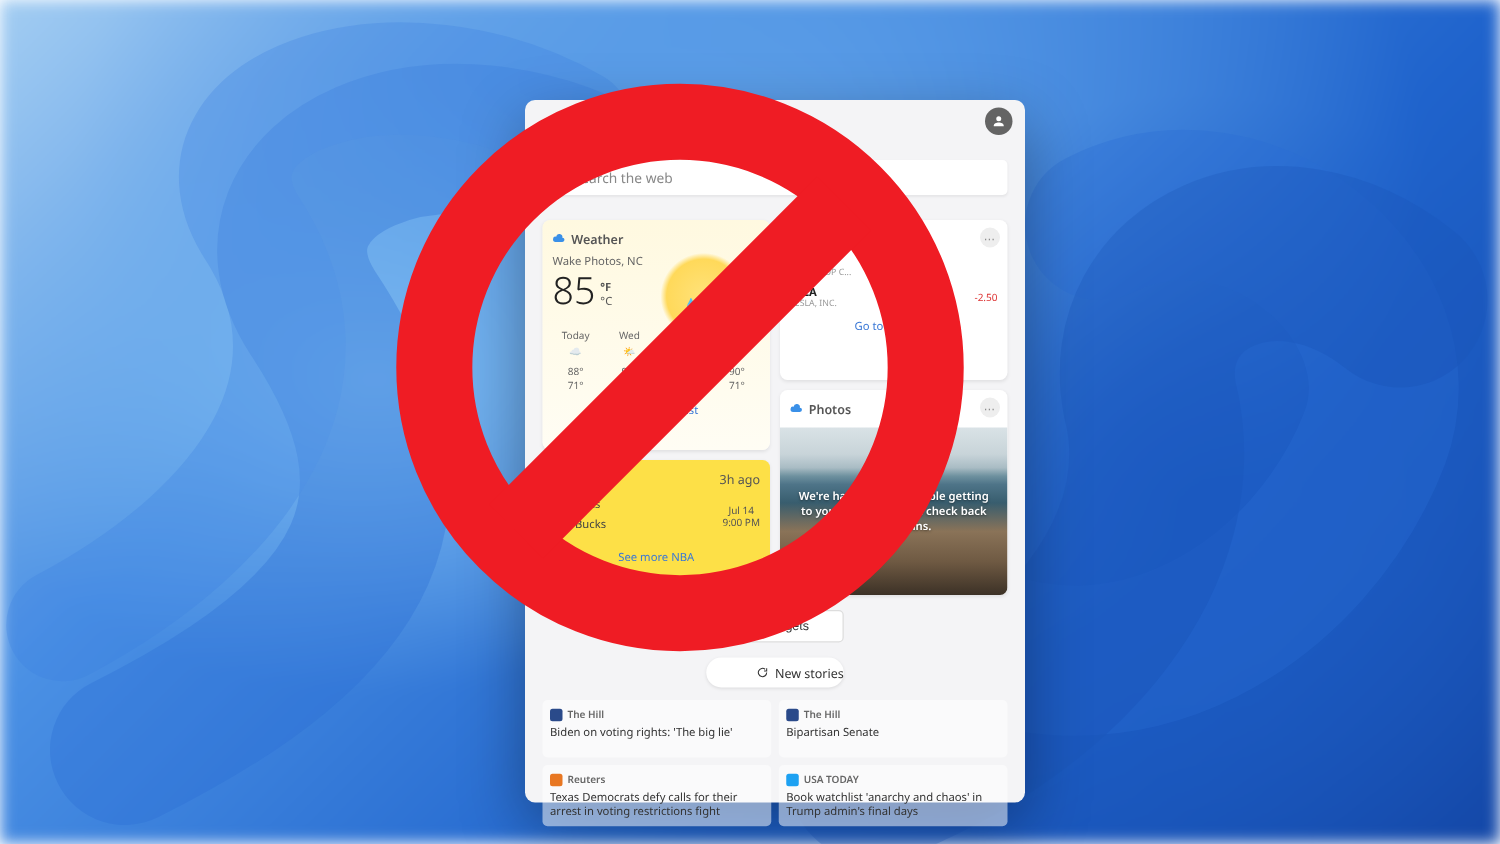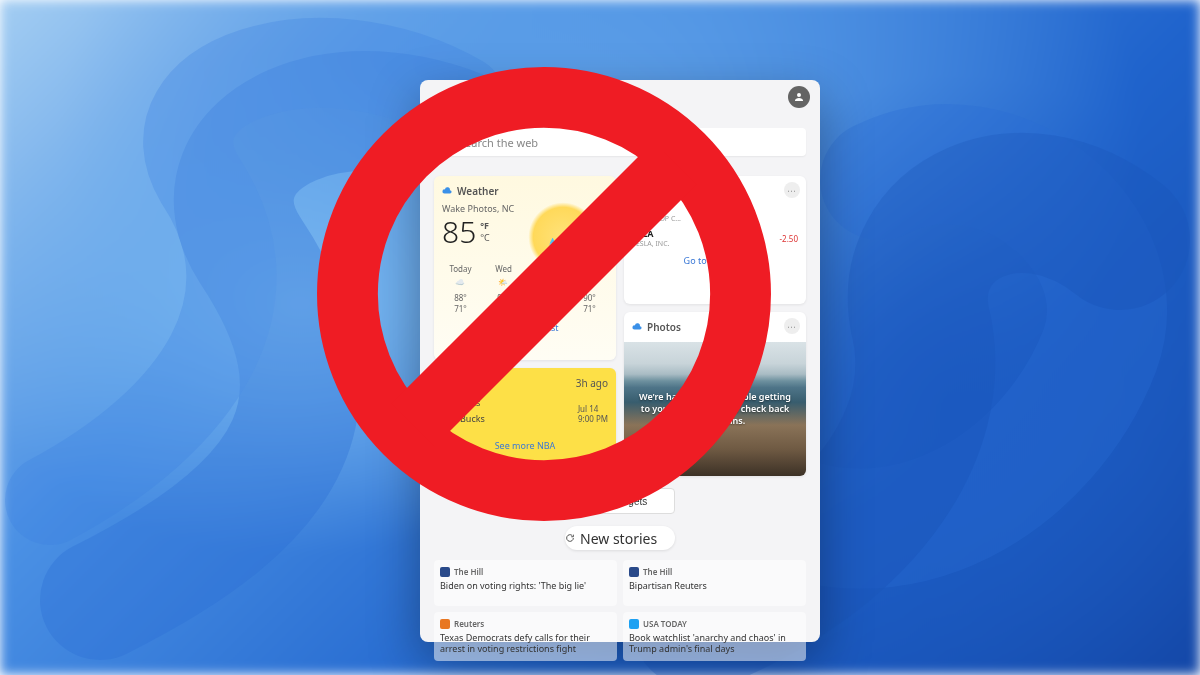--- a/index.html
+++ b/index.html
@@ -23,51 +23,51 @@
   .grid{display:flex;gap:8px;margin-top:20px;height:300px;}
   .col{flex:1;display:flex;flex-direction:column;gap:8px;}
   .card{background:#fff;border-radius:6px;padding:8px;box-shadow:0 1px 3px rgba(0,0,0,.08);position:relative;}
   .card-hd{display:flex;align-items:center;gap:5px;font-size:10px;color:#555;font-weight:600;}
   .dots{position:absolute;top:6px;right:6px;width:16px;height:16px;border-radius:50%;background:#eee;
     display:flex;align-items:center;justify-content:center;font-size:9px;color:#888;letter-spacing:1px;}
   .weather{background:linear-gradient(180deg,#fff9e0 0%, #fffdf4 100%);flex:0 0 168px;}
   .sunci{position:absolute;top:26px;right:18px;width:70px;height:70px;border-radius:50%;
     background:radial-gradient(circle,#ffe27a 0%, #ffd95a 60%, transparent 70%);}
   .wloc{font-size:9px;color:#666;margin-top:4px;}
-  .wmain{display:flex;align-items:flex-start;gap:4px;margin-top:2px;}
+  .wmain{display:flex;align-items:flex-end;gap:4px;margin-top:2px;}
   .wtemp{font-size:30px;font-weight:300;line-height:1;}
   .wunit{font-size:9px;color:#555;margin-top:3px;line-height:1.3;}
   .wcond{position:absolute;top:46px;right:12px;font-size:9px;color:#555;text-align:right;line-height:1.6;}
   .wdays{display:flex;gap:6px;margin-top:16px;}
   .wday{flex:1;font-size:8px;color:#666;text-align:center;line-height:1.4;}
   .wday .dico{width:14px;height:14px;margin:2px auto;}
   .wlink{text-align:center;font-size:9px;color:#3a78d6;margin-top:6px;}
   .nba{flex:1;background:#fde047;}
   .nba-hd{display:flex;justify-content:space-between;font-size:10px;color:#555;}
   .match{margin-top:6px;font-size:9px;color:#444;}
   .team{display:flex;align-items:center;gap:6px;margin-top:3px;}
   .tlogo{width:12px;height:12px;border-radius:2px;}
-  .mtime{position:absolute;right:8px;top:36px;font-size:8px;color:#555;text-align:left;line-height:1.3;}
+  .mtime{position:absolute;right:8px;top:36px;font-size:8px;color:#555;text-align:center;line-height:1.3;}
   .nbalink{text-align:center;font-size:9px;color:#3a78d6;margin-top:14px;}
   .stocks{flex:0 0 112px;}
   .stkrow{display:flex;align-items:center;justify-content:space-between;font-size:9px;margin-top:6px;}
   .stkn{display:flex;flex-direction:column;line-height:1.2;}
   .stkn .sub{font-size:7px;color:#999;}
   .stkp{font-weight:600;}
   .stkd{font-size:8px;}
   .neg{color:#d33;text-align:center;}
   .stklink{text-align:center;font-size:9px;color:#3a78d6;margin-top:6px;}
   .photos{flex:1;padding:0;overflow:hidden;display:flex;flex-direction:column;}
   .photos .card-hd{padding:8px;}
   .photos .dots{top:6px;right:6px;}
   .beach{flex:1;background:linear-gradient(180deg,#d9e2e6 0%,#c8d4d9 16%,#a9bcc4 24%,#6e919f 29%,#4e7488 34%,#385d6e 45%,#8a7358 62%,#6f5a43 80%,#3c3126 100%);
     position:relative;display:flex;align-items:center;justify-content:center;}
   .perr{color:#fff;font-size:9px;text-align:center;padding:0 14px;line-height:1.3;font-weight:600;text-shadow:0 1px 2px rgba(0,0,0,.5);}
   .addw{margin:12px auto 0;display:block;width:110px;height:26px;background:#fff;border:1px solid #ddd;border-radius:4px;font-size:10px;color:#333;}
-  .newstories{margin:12px auto 0;display:flex;align-items:center;justify-content:flex-start;gap:5px;width:110px;height:24px;background:#fff;border-radius:12px;font-size:14px;color:#333;box-shadow:0 1px 3px rgba(0,0,0,.1);}
+  .newstories{margin:12px auto 0;display:flex;align-items:center;justify-content:flex-end;gap:5px;width:110px;height:24px;background:#fff;border-radius:12px;font-size:10px;color:#333;box-shadow:0 1px 3px rgba(0,0,0,.1);}
   .newstories svg{width:10px;height:10px;stroke:#333;fill:none;stroke-width:2;}
   .news{display:flex;flex-wrap:wrap;gap:6px;margin-top:10px;}
   .nitem{flex:1 1 calc(50% - 3px);background:rgba(255,255,255,.5);border-radius:4px;padding:6px;box-sizing:border-box;min-height:46px;}
   .nsrc{display:flex;align-items:center;gap:4px;font-size:8px;color:#666;font-weight:600;}
   .nsrc .sico{width:10px;height:10px;border-radius:2px;}
   .nhead{font-size:9px;color:#333;margin-top:3px;line-height:1.25;}
   .nosign{position:absolute;left:310px;top:60px;width:468px;height:468px;pointer-events:none;}
   .icon-sm{width:10px;height:10px;}
 </style>
 </head>
@@ -224,21 +224,21 @@
           <div class="sico" style="background:#2a4a8a"></div>
           <span>The Hill</span>
         </div>
       <div class="nhead">Biden on voting rights: 'The big lie'</div>
     </div>
     <div class="nitem">
       <div class="nsrc">
           <div class="sico" style="background:#2a4a8a"></div>
           <span>The Hill</span>
         </div>
-      <div class="nhead">Bipartisan Reuters</div>
+      <div class="nhead">Bipartisan Senate</div>
     </div>
     <div class="nitem">
       <div class="nsrc">
           <div class="sico" style="background:#e87722"></div>
           <span>Reuters</span>
         </div>
       <div class="nhead">Texas Democrats defy calls for their arrest in voting restrictions fight</div>
     </div>
     <div class="nitem">
       <div class="nsrc">

